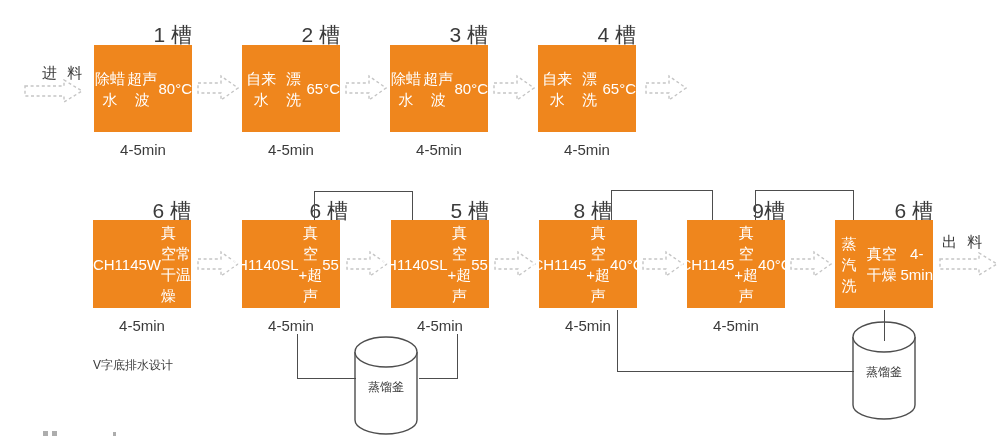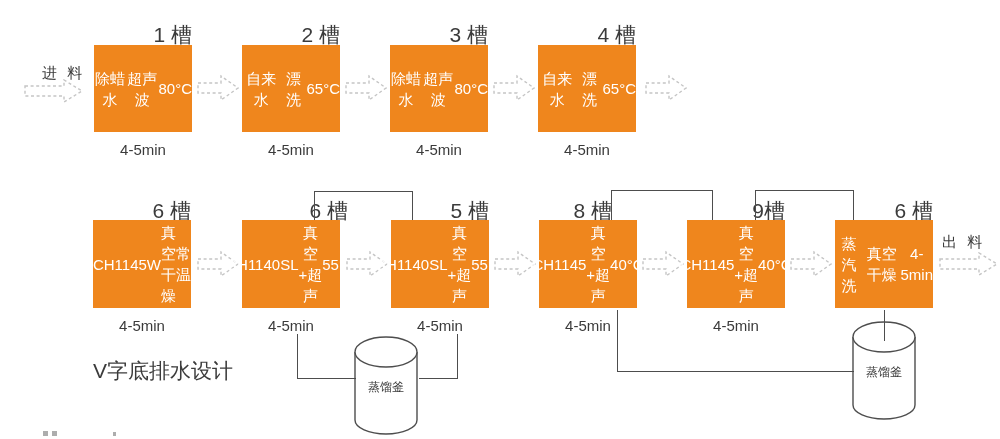--- a/index.html
+++ b/index.html
@@ -22,21 +22,21 @@
   .arr{position:absolute;}
   .arr path{fill:none;stroke:var(--arrow);stroke-width:1.4;stroke-dasharray:3 2.6;}
   .bracket{position:absolute;border:1.5px solid var(--line);border-bottom:none;}
   .conn{position:absolute;}
   .conn.lb{border-left:1.5px solid var(--line);border-bottom:1.5px solid var(--line);}
   .conn.rb{border-right:1.5px solid var(--line);border-bottom:1.5px solid var(--line);}
   .conn.l{border-left:1.5px solid var(--line);}
   .kettle{position:absolute;}
   .kettle path,.kettle ellipse{fill:#fff;stroke:var(--line);stroke-width:1.4;}
   .kettle-label{position:absolute;width:66px;text-align:center;font-size:12px;color:var(--text);}
-  .note{position:absolute;font-size:21px;color:var(--text);}
+  .note{position:absolute;font-size:12px;color:var(--text);}
   .mark{position:absolute;background:#8A8A8A;opacity:.7;}
 </style>
 </head>
 <body>
 
 <div class="canvas">
 
   <div class="side-label" style="left:42px;top:64px">进 料</div>
   <svg class="arr" style="left:24px;top:79px" width="60" height="24" viewBox="0 0 60 24">
       <path d="M1,7 H40 V1 L58,12 L40,23 V17 H1 Z"></path>

